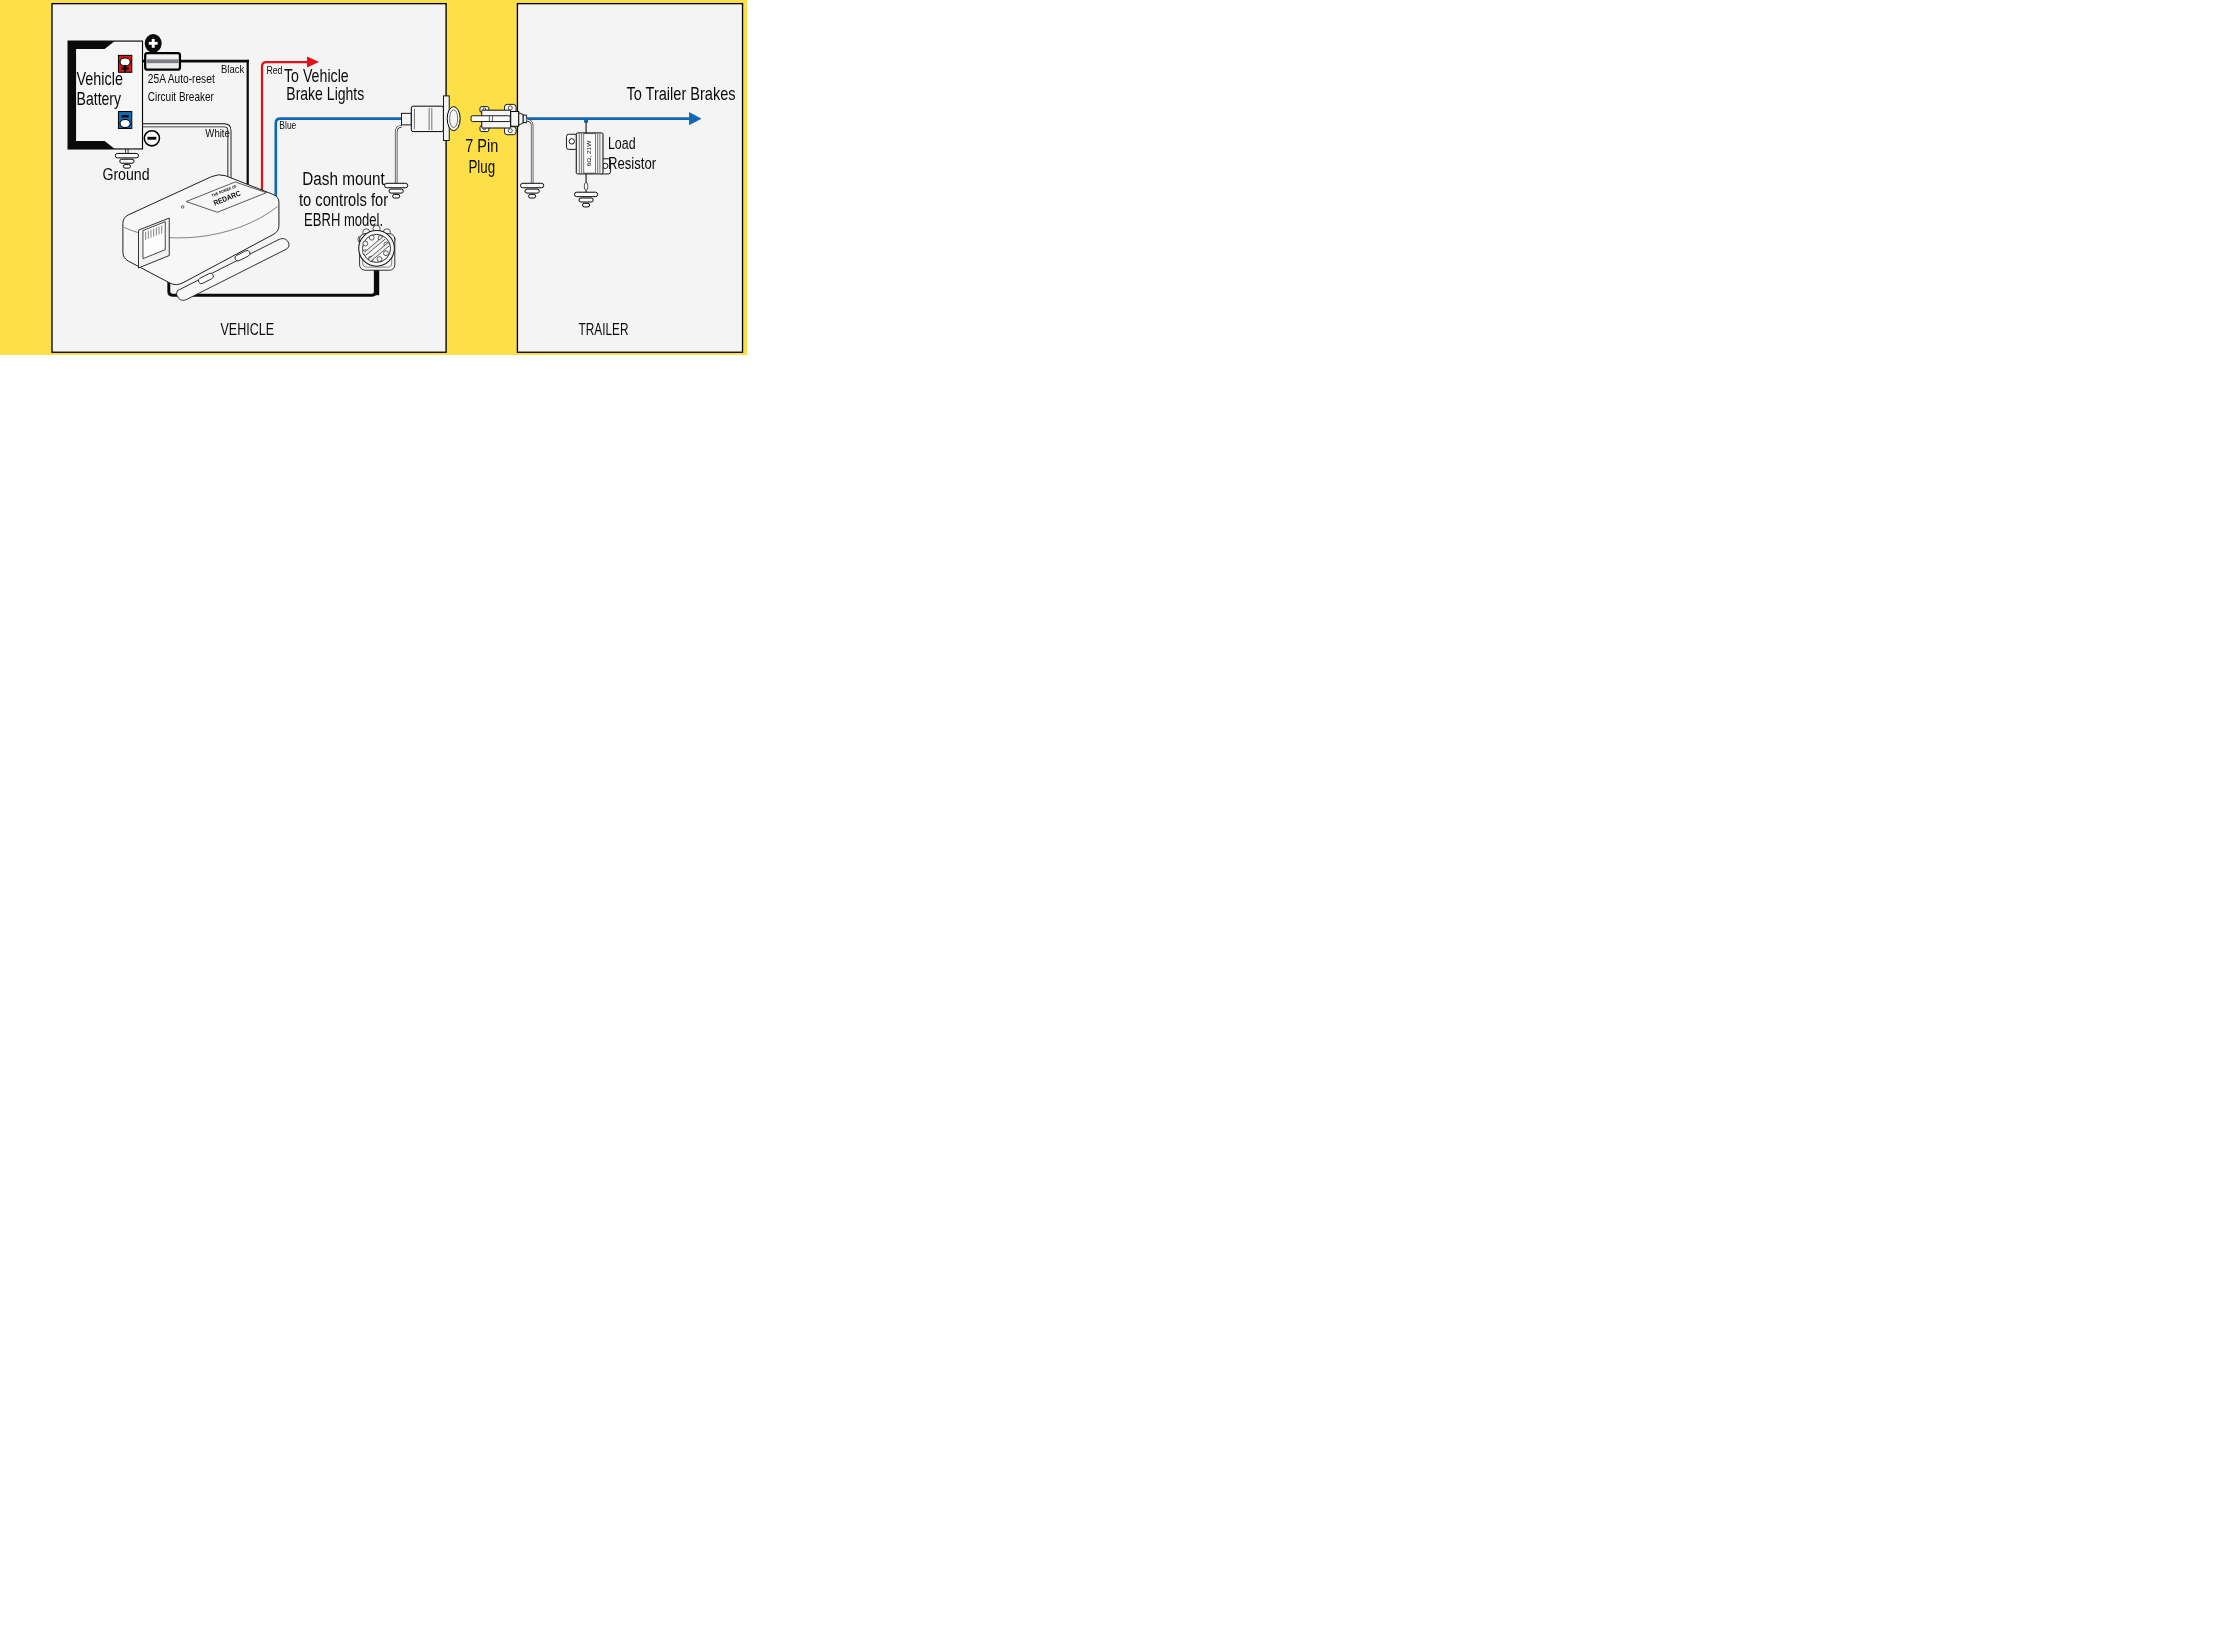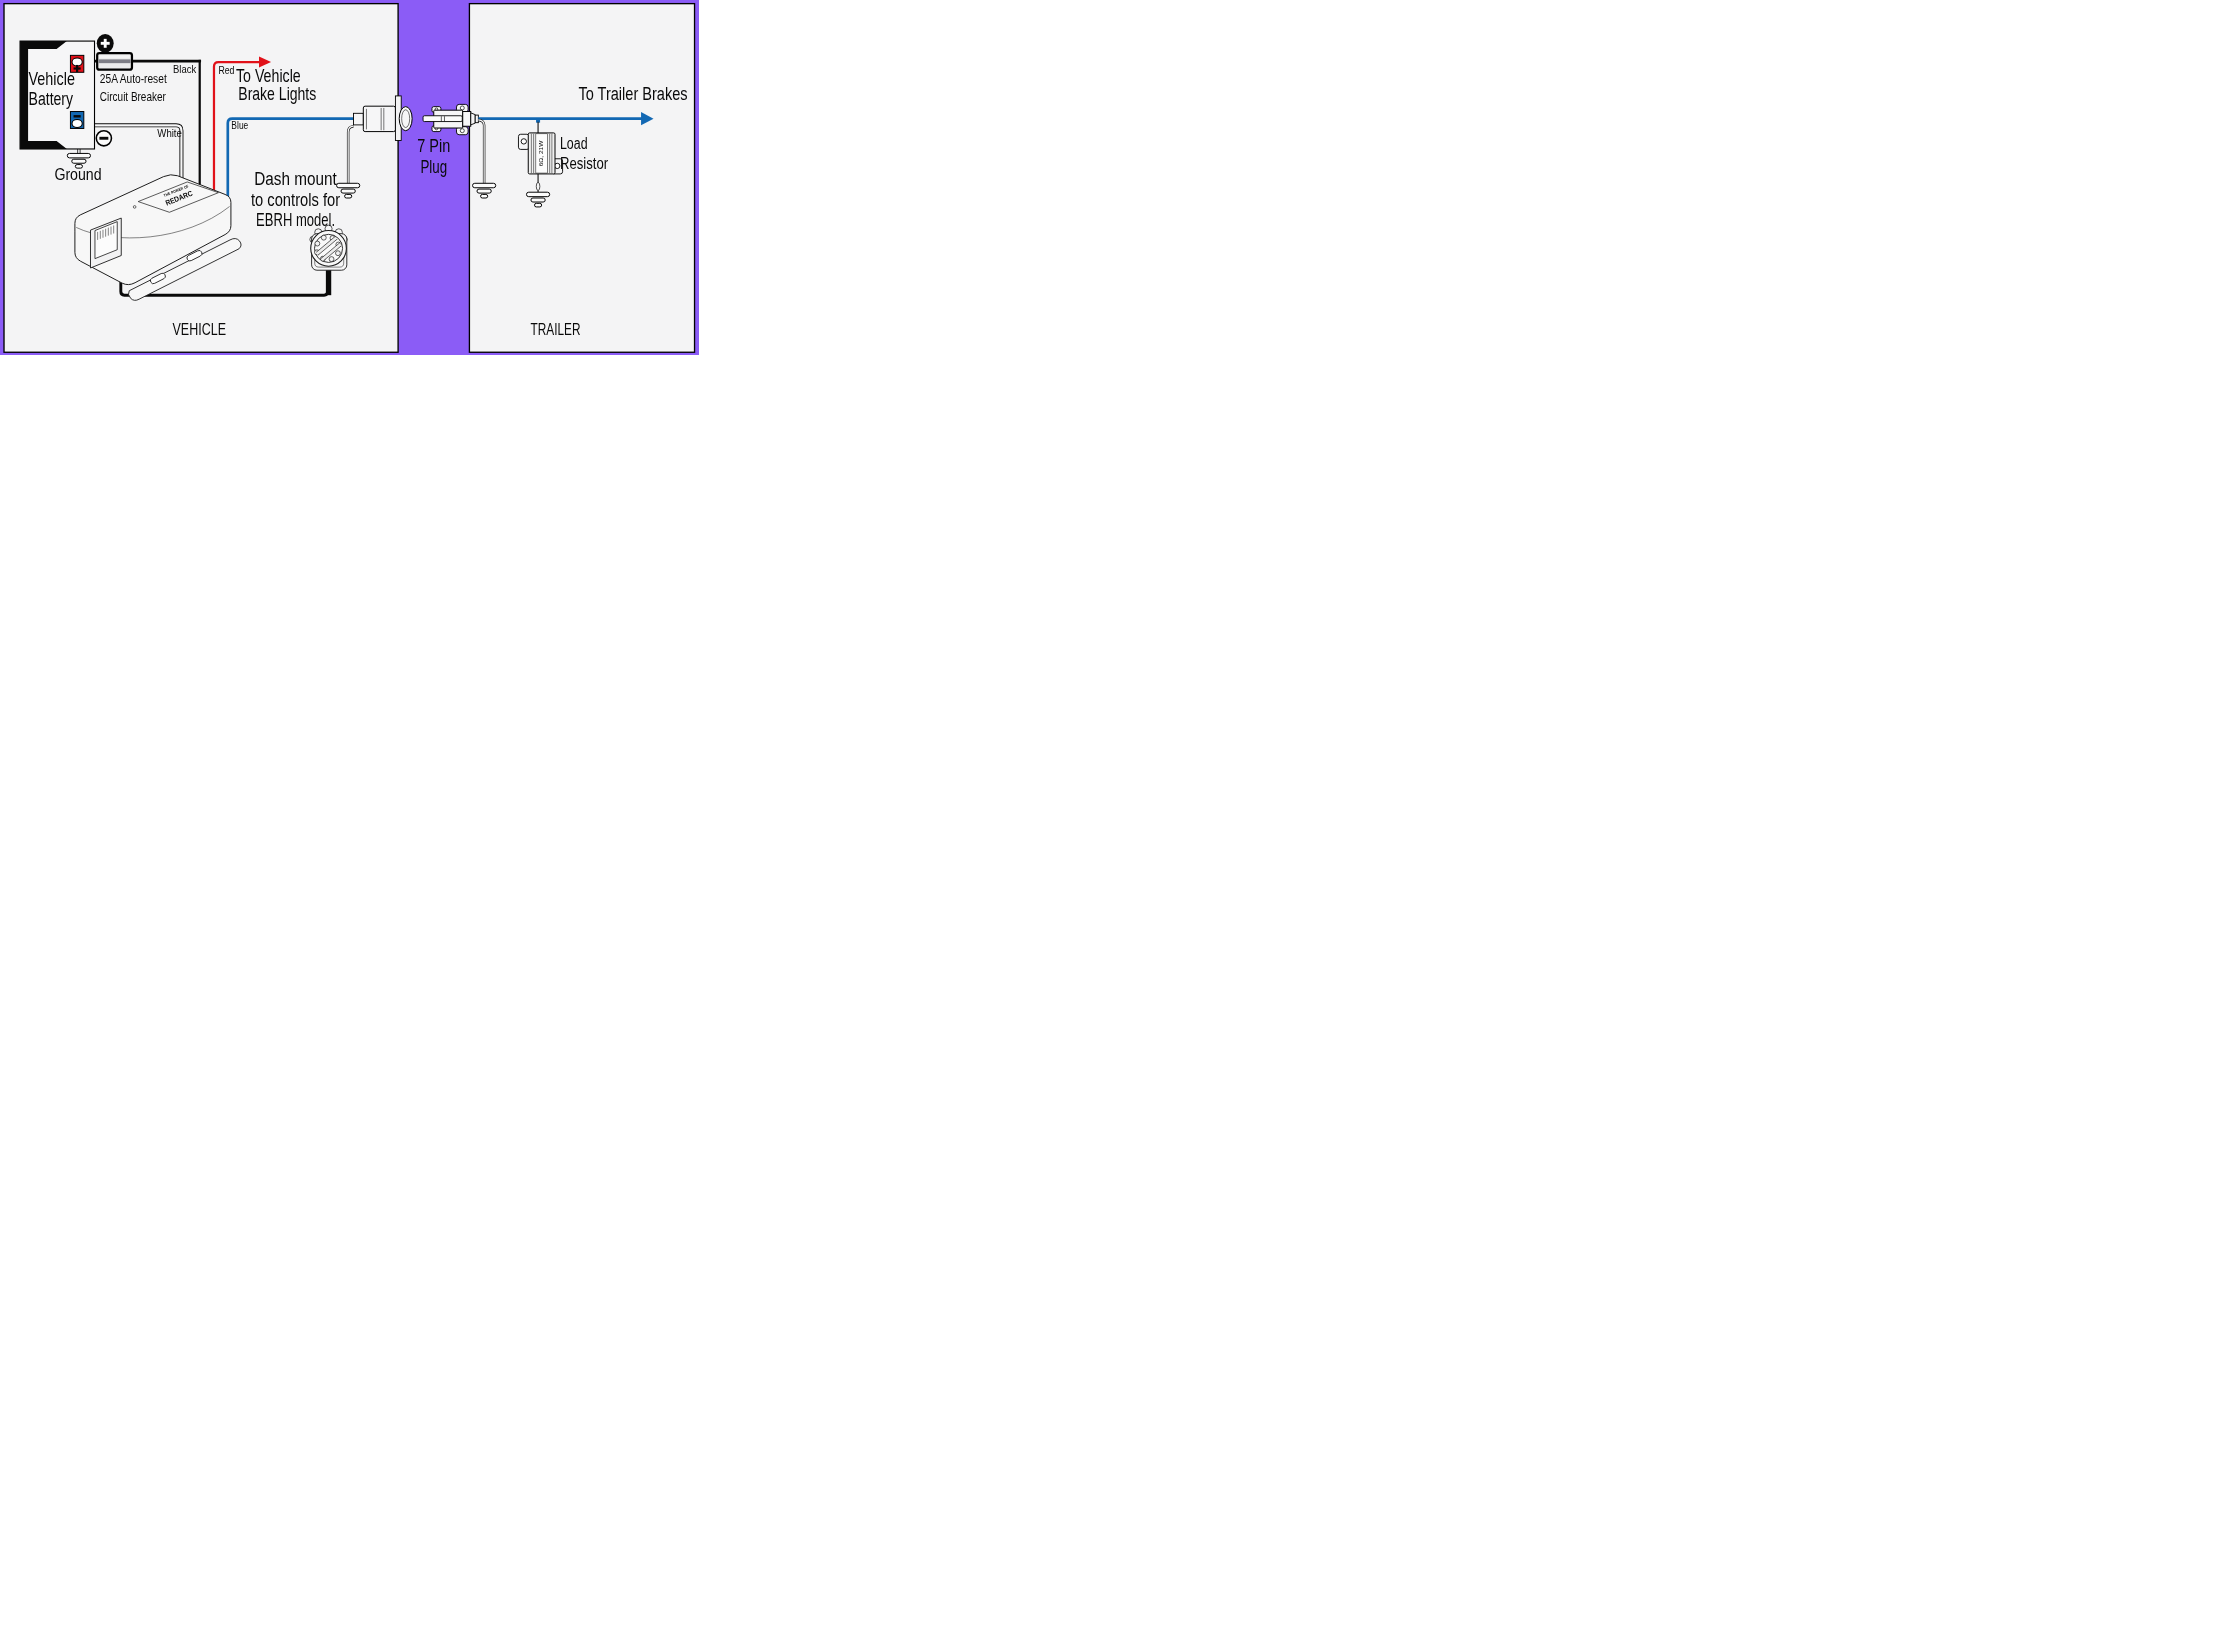--- a/index.html
+++ b/index.html
@@ -1,17 +1,17 @@
 <!DOCTYPE html>
 <html style="font-size:7.1px"><head>
 <meta charset="utf-8">
 <style>
   html,body{margin:0;padding:0;background:#ffffff;}
-  .stage{position:relative;width:699px;height:355px;background:#8b5cf6;overflow:hidden;
-         font-family:"Liberation Sans", sans-serif;}
+  .stage{position:relative;width:699px;height:355px;background:#fde047;overflow:hidden;
+         font-family:"Liberation Sans", sans-serif;padding-left:48px;}
   svg{display:block}
   text{fill:#0a0a0a;}
   .big{font-size:40px;}
   .med{font-size:36px;}
   .small{font-size:30px;}
   .wirelabel{font-size:24px;}
   .tiny{font-size:13px;}
   .brand-big{font-size:17px;font-weight:bold;}
   .brand-small{font-size:9px;font-weight:bold;letter-spacing:.5px;}
 </style>

